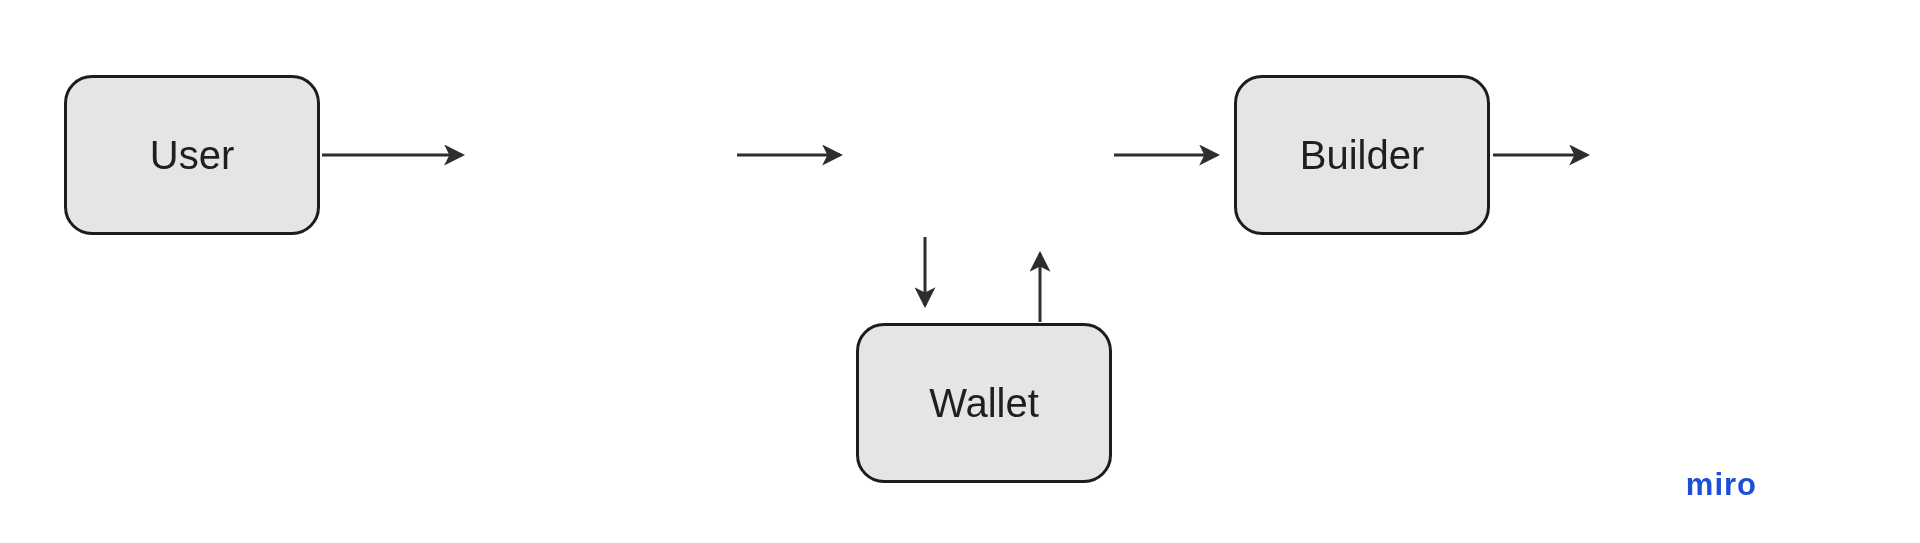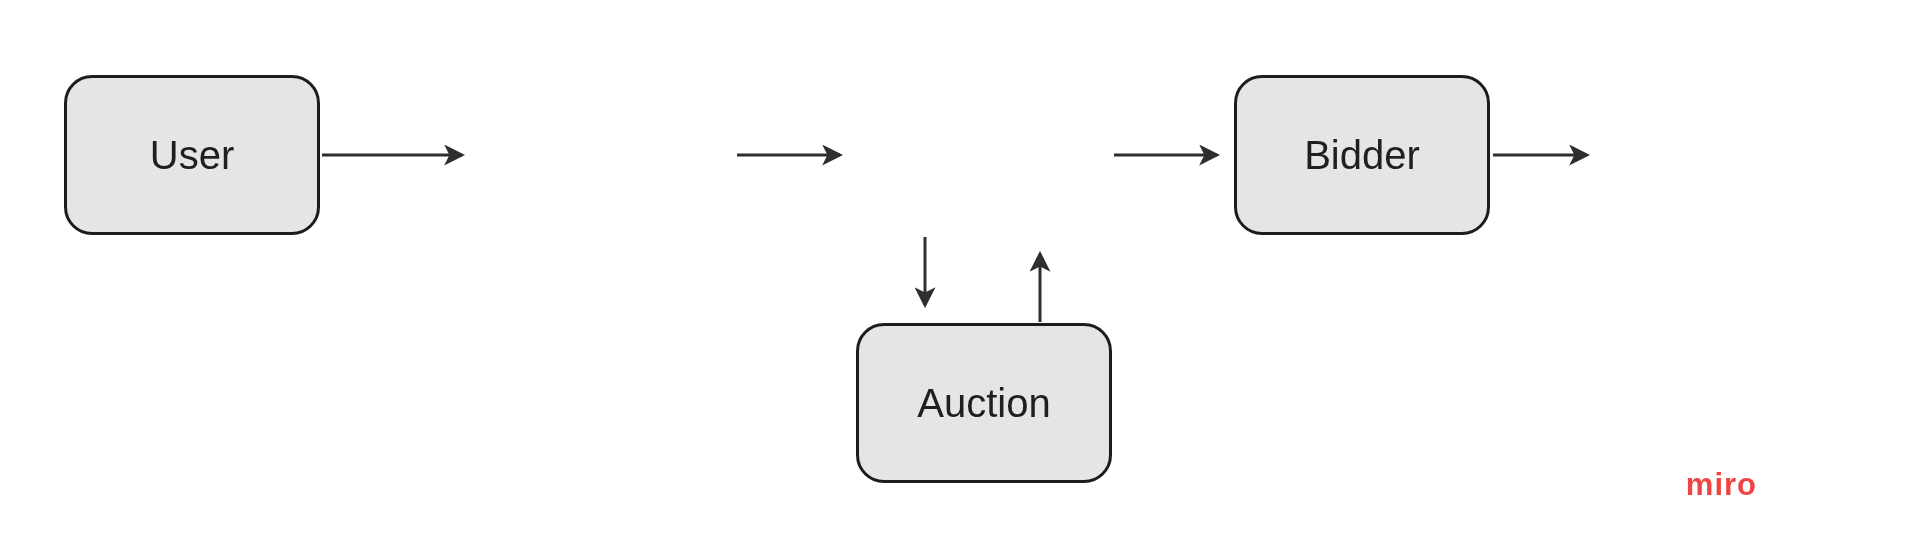--- a/index.html
+++ b/index.html
@@ -43,21 +43,21 @@
   .node-user      { left: 64px;   top: 75px;  }
   .node-wallet    { left: 480px;  top: 75px;  }
   .node-orderflow { left: 857px;  top: 75px;  }
   .node-builder   { left: 1234px; top: 75px;  }
   .node-validator { left: 1604px; top: 75px;  }
   .node-bidder    { left: 856px;  top: 323px; }
   .watermark {
     position: absolute;
     right: 43px;
     bottom: 40px;
-    color: #ef4444;
+    color: #1d4ed8;
     font-size: 31px;
     font-weight: 700;
     letter-spacing: 1px;
     user-select: none;
   }
 </style>
 </head>
 <body>
 
 <div class="canvas">
@@ -78,23 +78,23 @@
     </g>
   </svg>
 
   <div class="node node-user">
     <span>User</span>
   </div>
 
 
 
   <div class="node node-builder">
-    <span>Bidder</span>
+    <span>Builder</span>
   </div>
 
 
   <div class="node node-bidder">
-    <span>Auction</span>
+    <span>Wallet</span>
   </div>
 
   <div class="watermark">miro</div>
 
 </div>
 
 </body></html>

